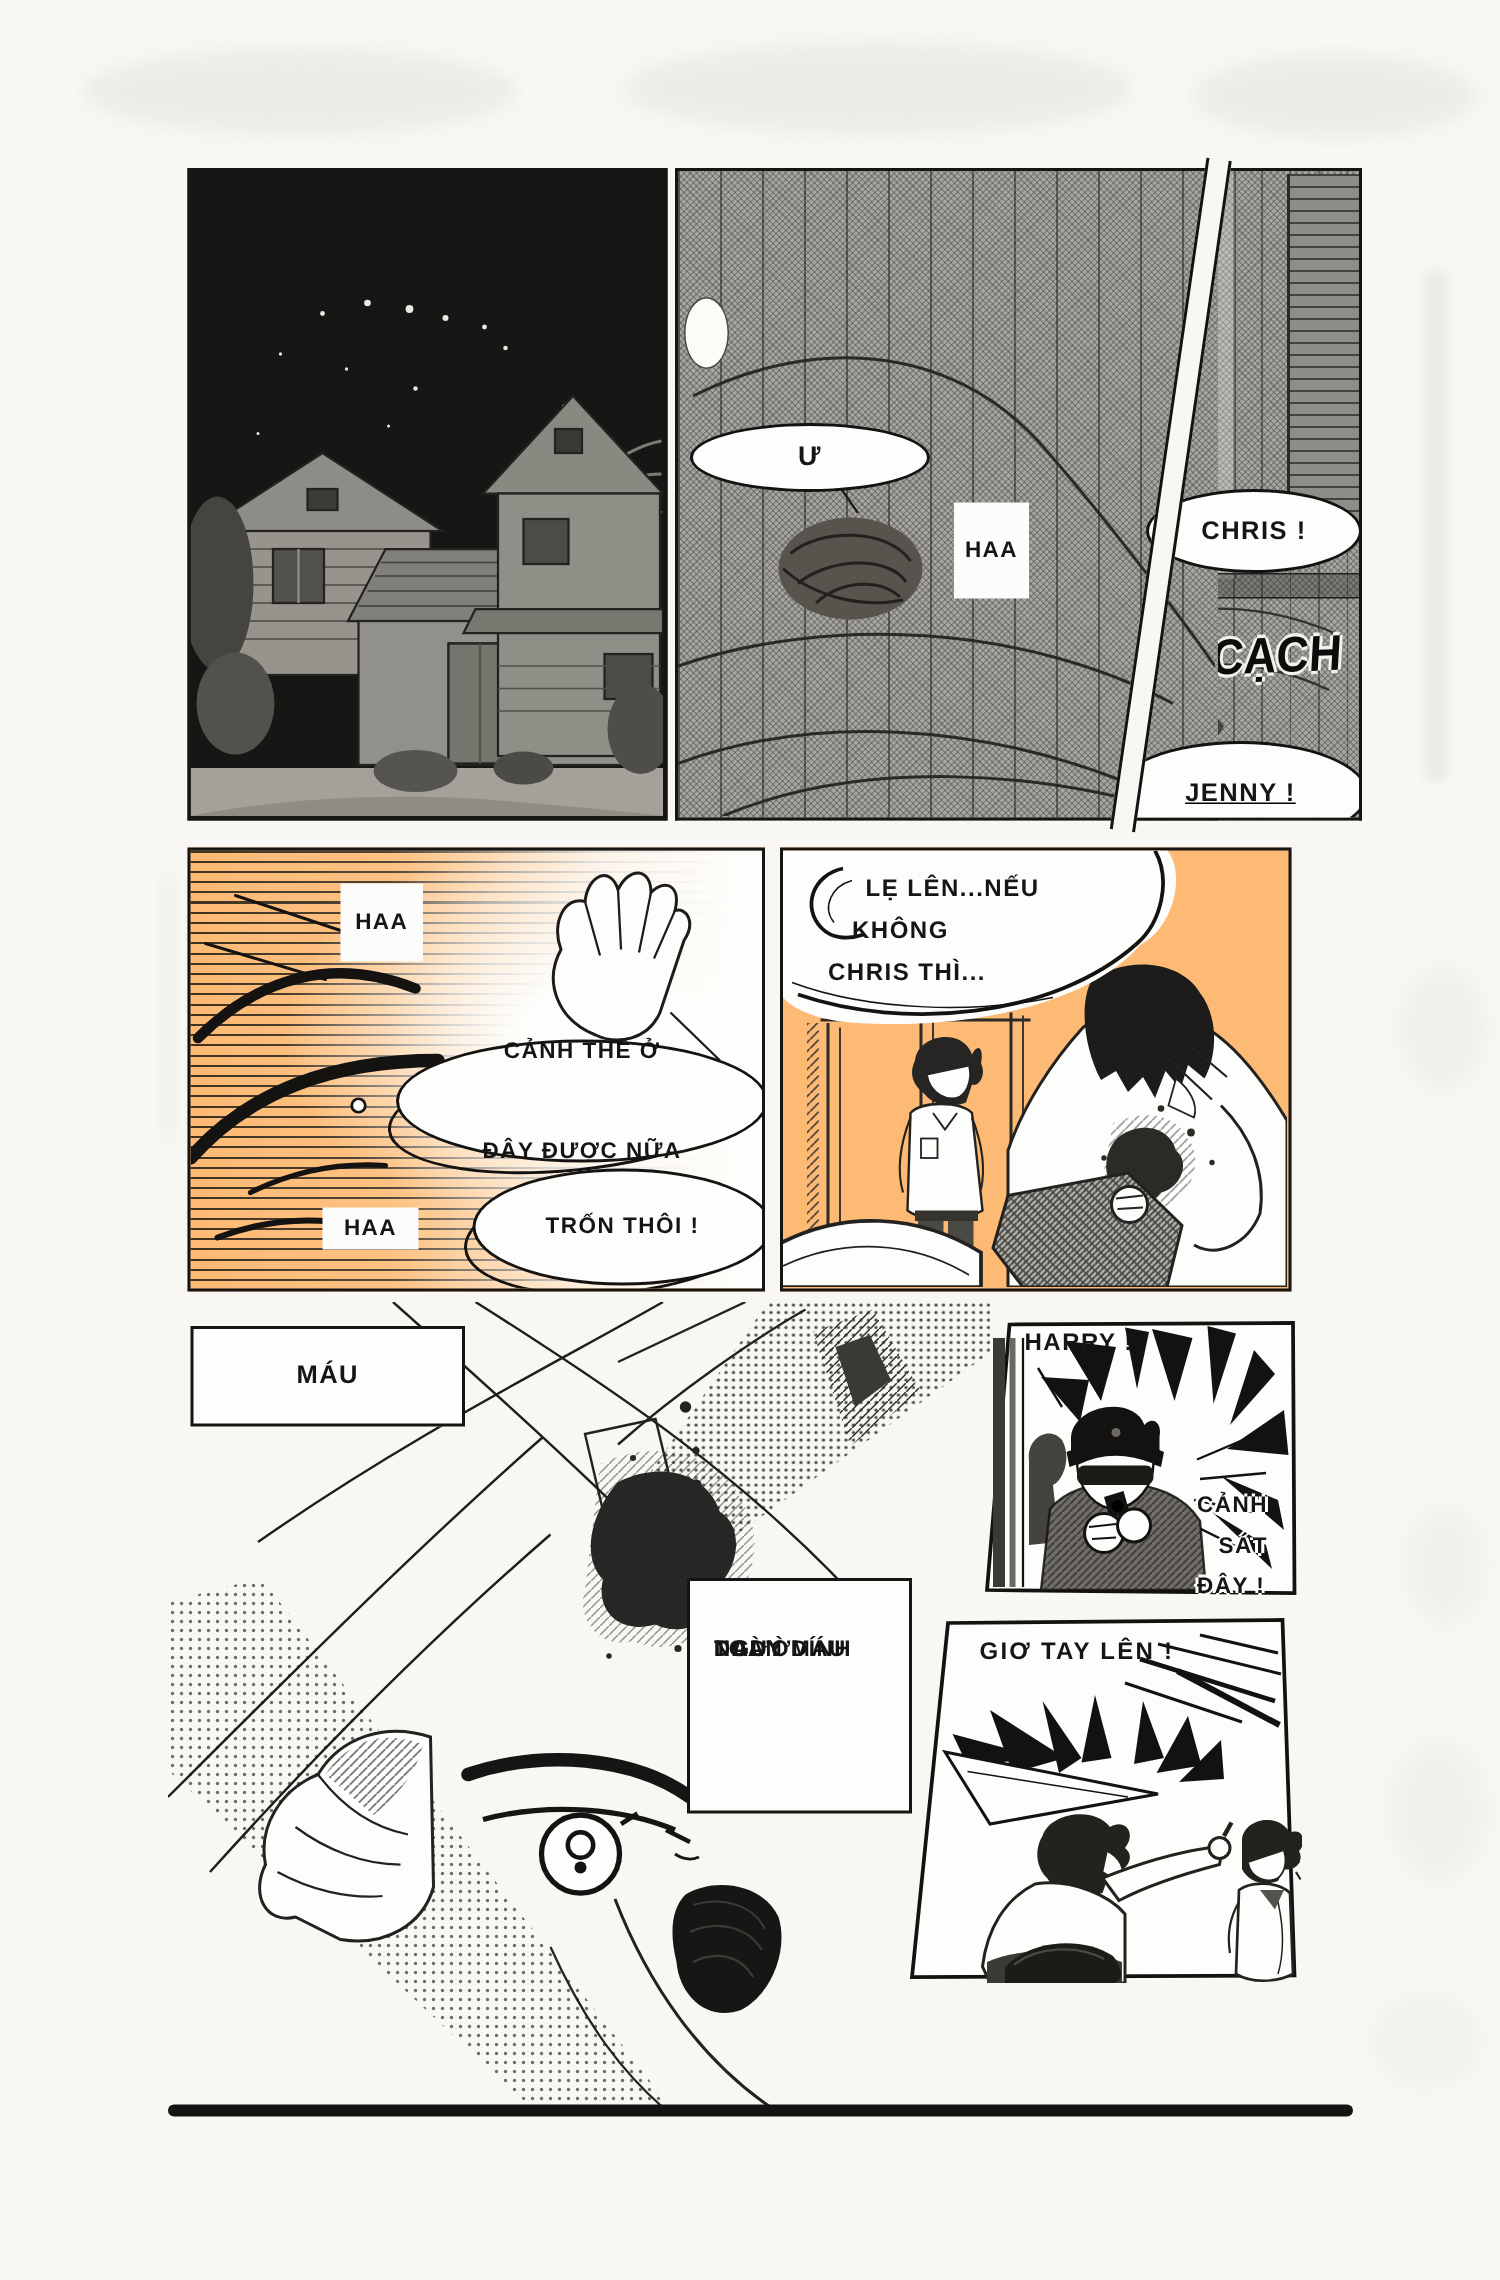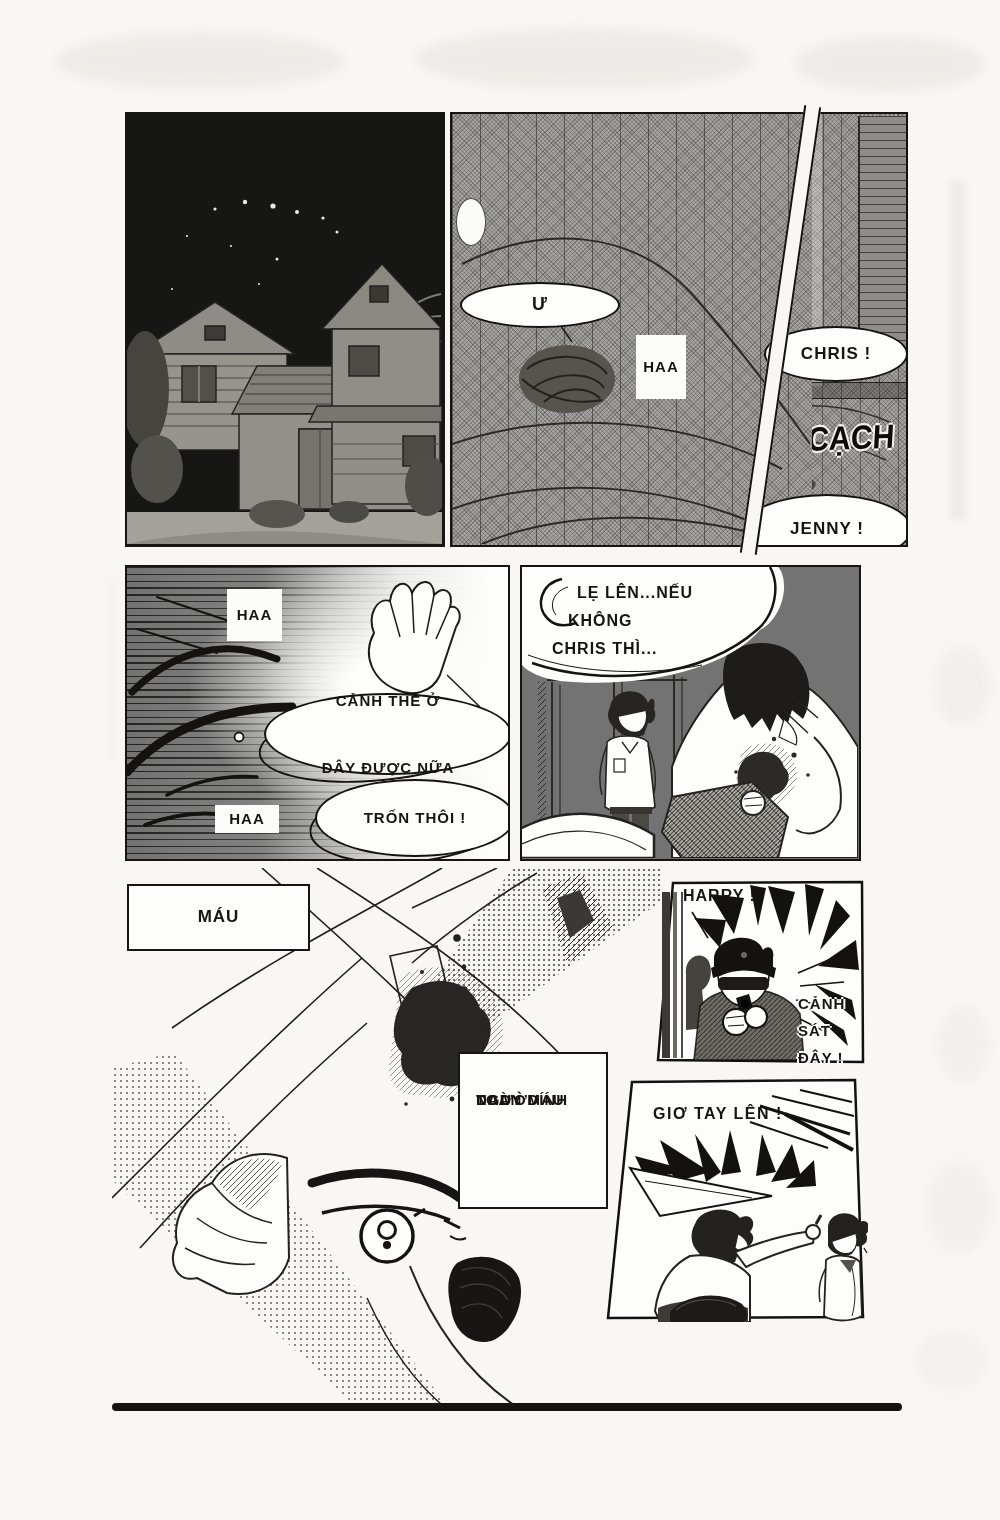--- a/index.html
+++ b/index.html
@@ -1,21 +1,21 @@
 <!DOCTYPE html>
 <html><head>
 <meta charset="utf-8">
 <style>
   html,body{margin:0;padding:0;}
   body{width:1000px;height:1520px;background:#f7f6f3;position:relative;overflow:hidden;
        font-family:"Liberation Sans",sans-serif;}
   .page{position:absolute;left:0;top:0;width:1000px;height:1520px;background:#f8f7f4;}
   .blot{position:absolute;border-radius:50%;filter:blur(6px);background:#eceae5;opacity:.85;}
   .streak{position:absolute;background:#e8e6e2;filter:blur(4px);opacity:.8;}
-  .panel{position:absolute;background:#737373;border:2.5px solid #161514;box-sizing:border-box;overflow:hidden;}
+  .panel{position:absolute;background:#fdba74;border:2.5px solid #161514;box-sizing:border-box;overflow:hidden;}
   .openpanel{position:absolute;overflow:hidden;}
   .lettering{position:absolute;font-weight:bold;color:#161514;letter-spacing:1px;
              text-align:center;white-space:nowrap;line-height:1.3;}
   .bubble{position:absolute;background:#fdfdfb;border:2.5px solid #141311;border-radius:50%;
           display:flex;align-items:center;justify-content:center;flex-direction:column;z-index:5;}
   .bubble .lettering{position:static;}
   .echo{position:absolute;border:2.5px solid;border-color:transparent transparent #141311 #141311;
         border-radius:50%;z-index:4;background:transparent;}
   .whitebox{position:absolute;background:#fcfcfa;display:flex;align-items:center;justify-content:center;z-index:5;}
   .capbox{position:absolute;background:#fdfdfb;border:2.5px solid #161514;box-sizing:border-box;
@@ -153,21 +153,21 @@
       <g stroke="#33312e" stroke-width="1.5" fill="none">
         <path d="M15,300 C55,286 105,290 148,310"></path>
         <path d="M8,342 C48,322 98,326 140,346"></path>
       </g>
       <path d="M0,360 C25,345 55,350 70,370 C60,392 25,398 0,390 Z" fill="#47453f"></path>
     </svg>
     <div class="bubble" style="left:18px;top:212px;width:140px;height:52px;">
       <span class="lettering" style="font-size:17px;">CHRIS !</span>
     </div>
     <div class="lettering sfx-cach" style="left:58px;top:304px;width:94px;">CẠCH</div>
-    <div class="bubble" style="left:-4px;top:380px;width:166px;height:66px;">
+    <div class="bubble" style="left:-4px;top:380px;width:166px;height:66px;text-decoration:underline;">
       <span class="lettering" style="font-size:17px;">JENNY !</span>
     </div>
   </div>
 
   <div class="panel tone" style="left:450px;top:112px;width:362px;height:435px;border-right:none;
               background-image:
                 repeating-linear-gradient(90deg, rgba(25,25,23,.5) 0 1px, transparent 1px 28px),
                 repeating-linear-gradient(45deg, rgba(40,40,38,.28) 0 1px, transparent 1px 3px),
                 repeating-linear-gradient(-45deg, rgba(40,40,38,.28) 0 1px, transparent 1px 3px);">
     <svg width="358" height="430" viewBox="0 0 358 430">
@@ -456,21 +456,21 @@
         <circle cx="97" cy="126" r="4" fill="#000"></circle>
         <circle cx="88" cy="144" r="13" fill="#fdfdfb" stroke="#131210" stroke-width="2"></circle>
         <circle cx="108" cy="139" r="11" fill="#fdfdfb" stroke="#131210" stroke-width="2"></circle>
         <path d="M78,140 L96,138 M80,148 L96,147" stroke="#131210" stroke-width="1.2" fill="none"></path>
       </g>
     </svg>
   </div>
   <span class="lettering" style="left:683px;top:886px;font-size:16px;z-index:9;">HARRY !</span>
   <div style="position:absolute;left:798px;top:990px;z-index:9;text-align:left;">
     <span class="lettering halo" style="position:static;display:block;font-size:15px;line-height:1.8;text-align:center;">CẢNH</span>
-    <span class="lettering halo" style="position:static;display:block;font-size:15px;line-height:1.8;text-align:left;">SÁT</span>
+    <span class="lettering halo" style="position:static;display:block;font-size:15px;line-height:1.8;text-align:right;">SÁT</span>
     <span class="lettering halo" style="position:static;display:block;font-size:15px;line-height:1.8;text-align:left;">ĐÂY !</span>
   </div>
 
   <div class="openpanel" style="left:600px;top:1076px;width:268px;height:246px;">
     <svg width="268" height="246" viewBox="0 0 268 246">
       <defs>
         <pattern id="hatch8" width="5" height="5" patternUnits="userSpaceOnUse">
           <path d="M0,5 L5,0" stroke="#2e2d2a" stroke-width="1.1"></path>
         </pattern>
       </defs>
@@ -511,17 +511,17 @@
         <path d="M228,150 C230,136 252,132 260,146 C268,142 272,152 266,158 C270,166 262,172 256,170 L252,178 C242,182 232,178 228,170 Z" fill="#23221f"></path>
         <path d="M232,166 C234,176 244,180 252,176 C257,172 258,164 256,158" fill="#fdfdfb" stroke="#23221f" stroke-width="1.2"></path>
         <path d="M262,160 L266,166 M264,172 L267,177" stroke="#23221f" stroke-width="1.4" fill="none"></path>
         <path d="M226,184 C234,178 252,178 260,186 L262,240 C250,246 234,246 224,240 Z" fill="#fdfdfb" stroke="#23221f" stroke-width="1.8"></path>
         <path d="M240,184 L256,184 L250,197 Z" fill="#54524c"></path>
         <path d="M226,192 C220,202 218,214 220,226" stroke="#23221f" stroke-width="1.5" fill="none"></path>
         <path d="M252,192 C256,210 256,226 252,240" stroke="#23221f" stroke-width="1" fill="none"></path>
       </g>
     </svg>
   </div>
-  <span class="lettering" style="left:653px;top:1092px;font-size:16px;z-index:9;letter-spacing:1.5px;margin-top:12px;">GIƠ TAY LÊN !</span>
+  <span class="lettering" style="left:653px;top:1092px;font-size:16px;z-index:9;letter-spacing:1.5px;">GIƠ TAY LÊN !</span>
 
   <div class="bottom-rule" style="left:112px;top:1403px;width:790px;height:8px;"></div>
 
 </div>
 
 </body></html>

